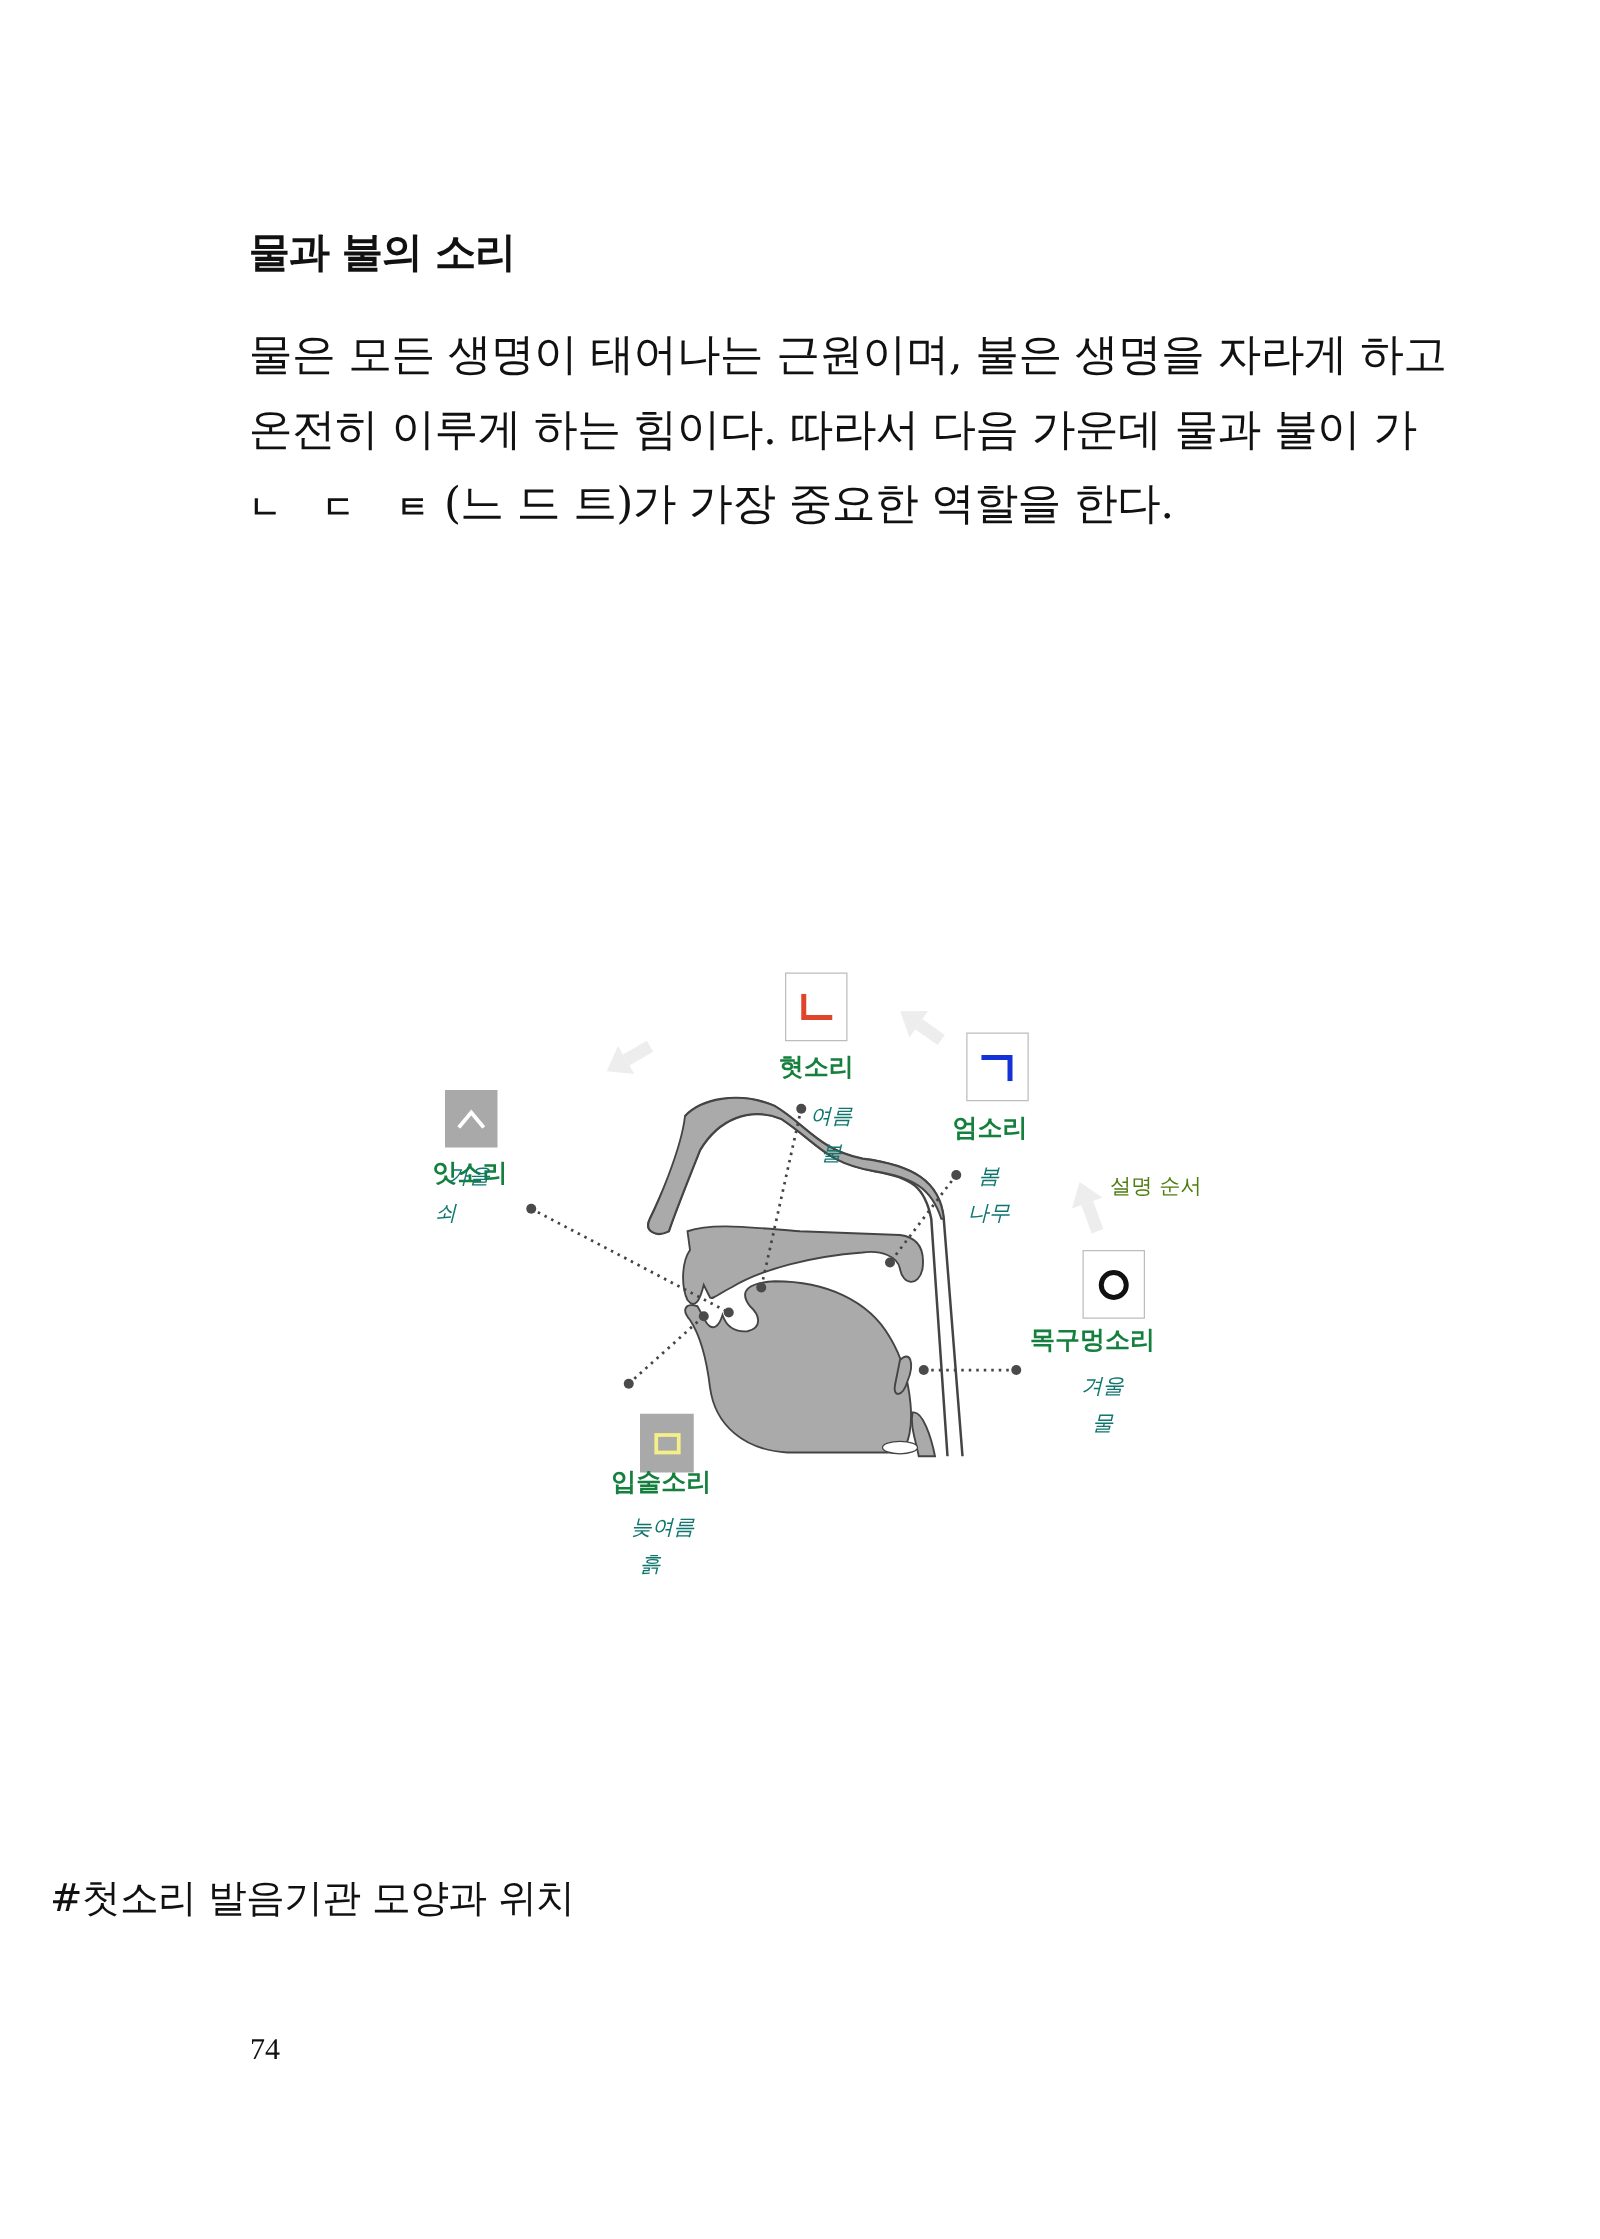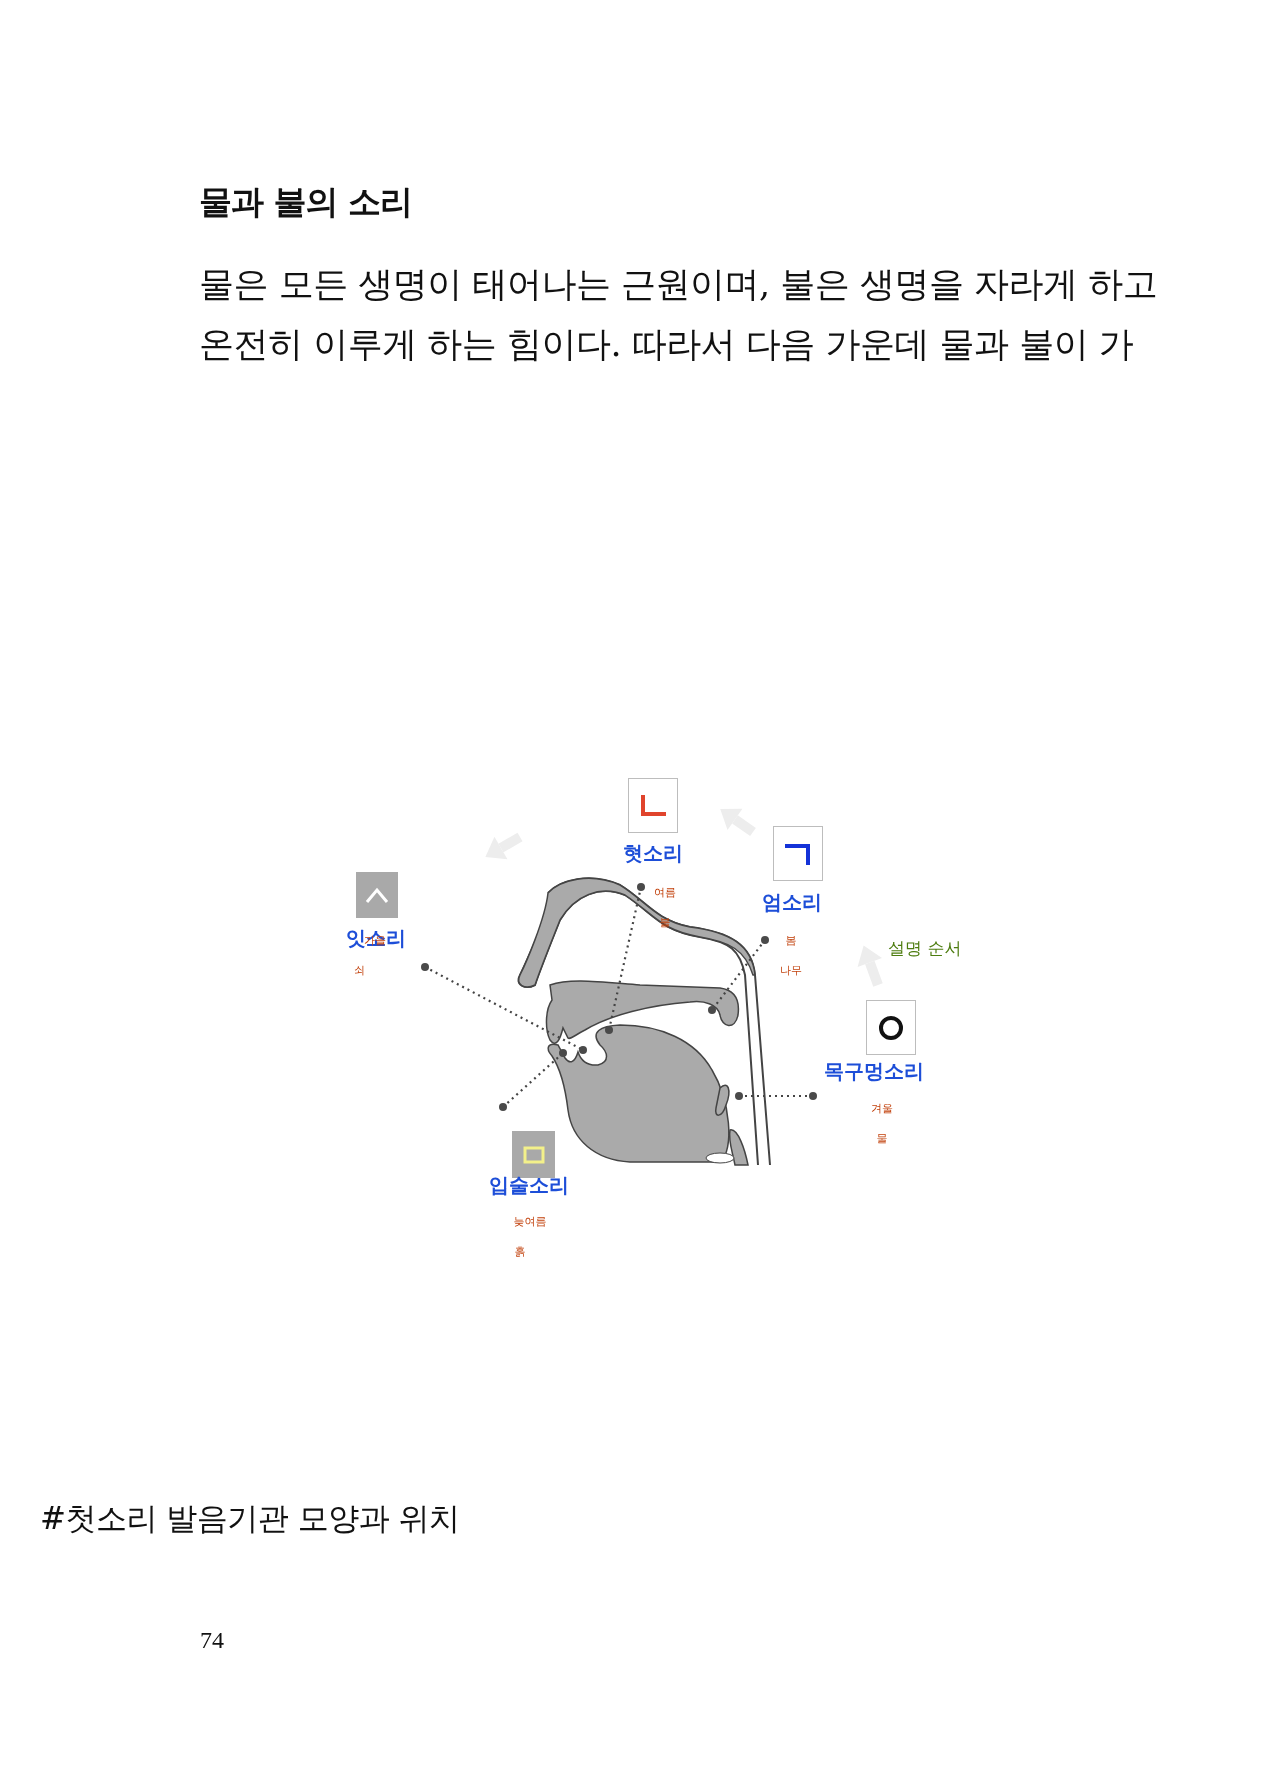--- a/index.html
+++ b/index.html
@@ -9,37 +9,38 @@
              letter-spacing: -1px; margin: 0; }
   .body-text { position: absolute; left: 199px; top: 255px; width: 940px; font-size: 35px;
                line-height: 59.5px; margin: 0; letter-spacing: -0.5px;
                font-family: "DejaVu Serif", "Liberation Serif", serif; }
   .body-text .line { display: block; white-space: nowrap; }
   .jamo { font-family: "DejaVu Sans", sans-serif; font-weight: bold; font-size: 26px; letter-spacing: 12px; }
   .diagram { position: absolute; left: 0; top: 0; width: 1280px; height: 1300px; }
   .sym-box { position: absolute; box-sizing: border-box; display: flex; align-items: center; justify-content: center; }
   .sym-box.white { background: #fff; border: 1.5px solid #bdbdbd; }
   .sym-box.gray { background: #a9a9a9; }
-  .organ-label { position: absolute; font-size: 20px; font-weight: bold; color: #1d4ed8; white-space: nowrap; transform: translateX(-50%); }
-  .season { position: absolute; font-size: 11px; color: #c2410c; white-space: nowrap; transform: translateX(-50%); line-height: 30px; text-align: center; }
+  .organ-label { position: absolute; font-size: 20px; font-weight: bold; color: #15803d; white-space: nowrap; transform: translateX(-50%); }
+  .season { position: absolute; font-size: 17px; color: #0f766e; white-space: nowrap; transform: translateX(-50%); line-height: 30px; text-align: center; font-style: italic; }
   .season span { display: block; }
   .order-note { position: absolute; left: 888px; top: 937px; font-size: 17px; color: #4d7c0f; }
   .caption { position: absolute; left: 0; width: 1280px; top: 1498px; text-align: left; font-size: 31px;
              font-family: "DejaVu Serif", "Liberation Serif", serif; letter-spacing: -0.5px; margin-left: 40px; }
   .page-number { position: absolute; left: 200px; top: 1627px; font-size: 24px;
                  font-family: "Liberation Serif", "DejaVu Serif", serif; }
 </style>
 </head>
 <body>
 
 <h1 class="heading">물과 불의 소리</h1>
 
 <p class="body-text">
   <span class="line">물은 모든 생명이 태어나는 근원이며, 불은 생명을 자라게 하고</span>
   <span class="line">온전히 이루게 하는 힘이다. 따라서 다음 가운데 물과 불이 가</span>
+  <span class="line"><span class="jamo">ㄴ ㄷ ㅌ</span><span>(느 드 트)가  가장 중요한 역할을 한다.</span></span>
 </p>
 
 <div class="diagram">
   <svg width="1280" height="1300" style="position:absolute;left:0;top:0">
 
     <g fill="#ededed">
       <g transform="translate(520,837) rotate(150)">
           <rect x="0" y="-5" width="22" height="10"></rect>
           <polygon points="22,-13 40,0 22,13"></polygon>
         </g>

